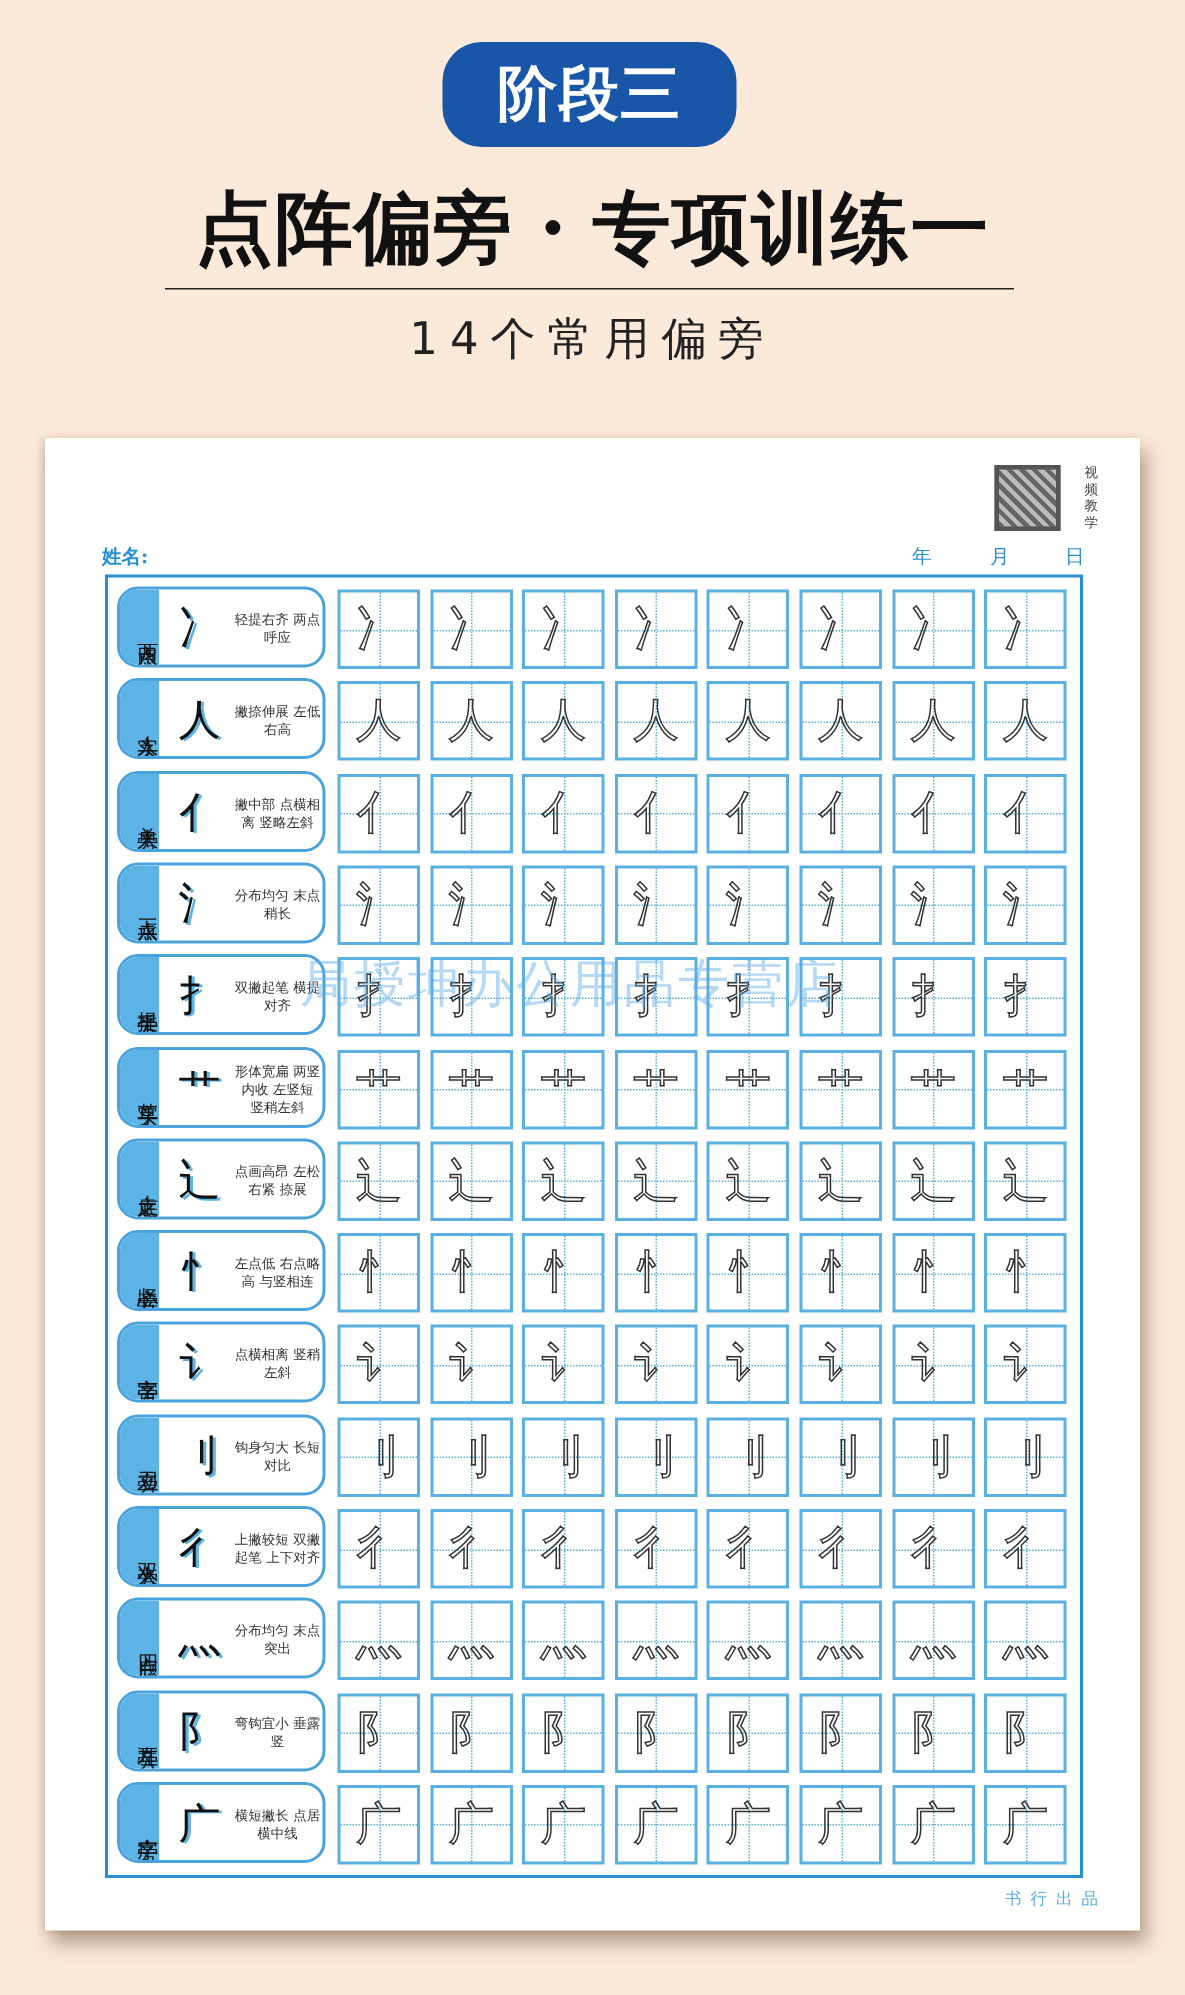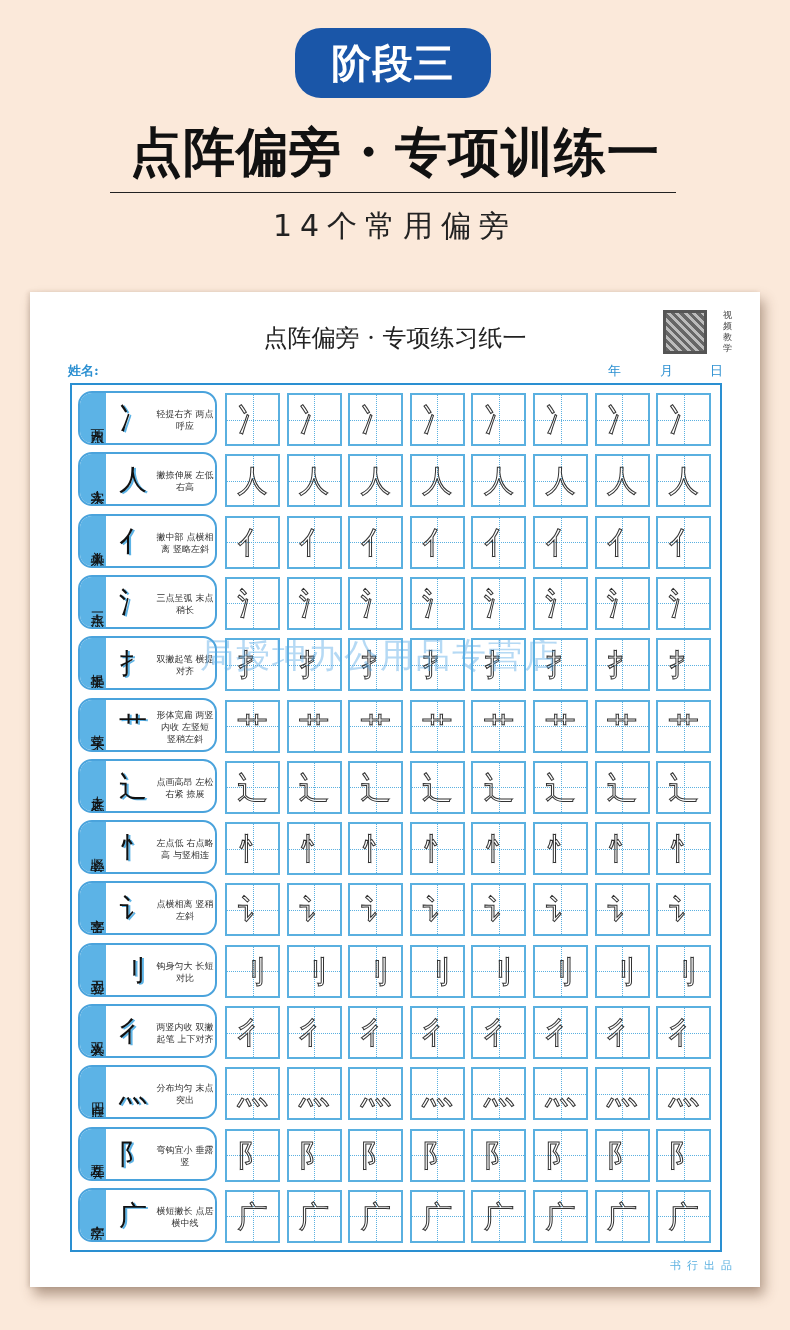--- a/index.html
+++ b/index.html
@@ -95,21 +95,20 @@
 </style>
 </head>
 <body>
 
 <div class="badge">阶段三</div>
 <div class="main-title">点阵偏旁・专项训练一</div>
 <div class="title-rule"></div>
 <div class="subtitle">14个常用偏旁</div>
 
 <div class="sheet">
-  <div class="sheet-title">点阵偏旁 · 专项练习纸一</div>
   <div class="qr"></div>
   <div class="qr-label">视频教学</div>
   <div class="name-label">姓名:</div>
   <div class="date" style="left:578px">年</div>
   <div class="date" style="left:630px">月</div>
   <div class="date" style="left:680px">日</div>
 
   <div class="grid-frame" id="grid">
       <div class="row" style="top: 6px;">
         <div class="label-pill">
@@ -201,21 +200,21 @@
           <div class="cell-glyph">亻</div>
         </div>
         <div class="cell" style="left: 584.2px;">
           <div class="cell-glyph">亻</div>
         </div>
       </div>
       <div class="row" style="top: 189.9px;">
         <div class="label-pill">
           <div class="label-name">三点水</div>
           <div class="label-glyph">氵</div>
-          <div class="label-tip">三点呈弧 末点稍长</div>
+          <div class="label-tip">分布均匀 末点稍长</div>
         </div>
         <div class="cell" style="left: 153px;">
           <div class="cell-glyph">氵</div>
         </div>
         <div class="cell" style="left: 214.6px;">
           <div class="cell-glyph">氵</div>
         </div>
         <div class="cell" style="left: 276.2px;">
           <div class="cell-glyph">氵</div>
         </div>
@@ -418,21 +417,21 @@
           <div class="cell-glyph">刂</div>
         </div>
         <div class="cell" style="left: 584.2px;">
           <div class="cell-glyph">刂</div>
         </div>
       </div>
       <div class="row" style="top: 619px;">
         <div class="label-pill">
           <div class="label-name">双人旁</div>
           <div class="label-glyph">彳</div>
-          <div class="label-tip">两竖内收 双撇起笔 上下对齐</div>
+          <div class="label-tip">上撇较短 双撇起笔 上下对齐</div>
         </div>
         <div class="cell" style="left: 153px;">
           <div class="cell-glyph">彳</div>
         </div>
         <div class="cell" style="left: 214.6px;">
           <div class="cell-glyph">彳</div>
         </div>
         <div class="cell" style="left: 276.2px;">
           <div class="cell-glyph">彳</div>
         </div>

